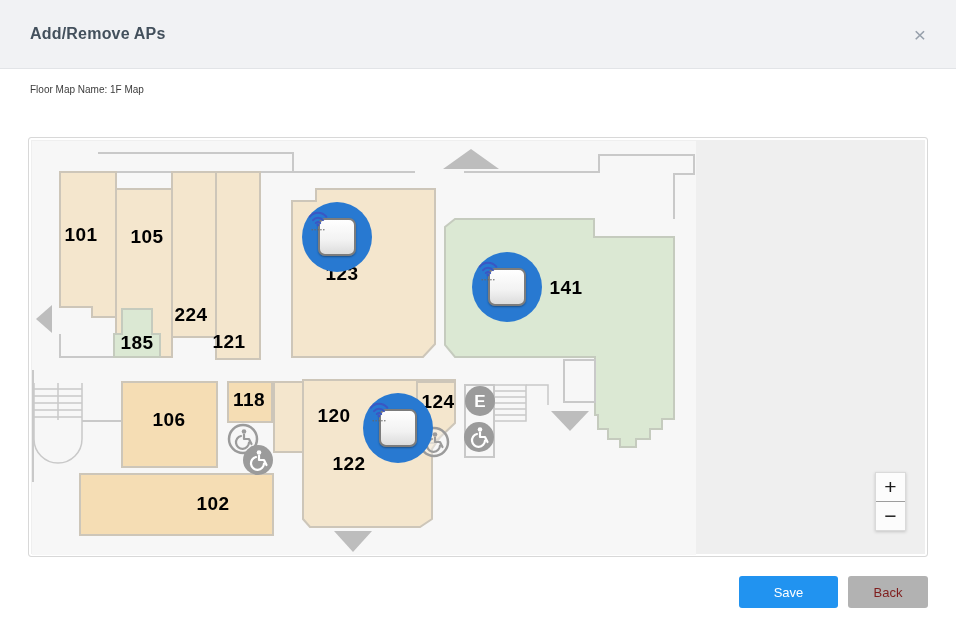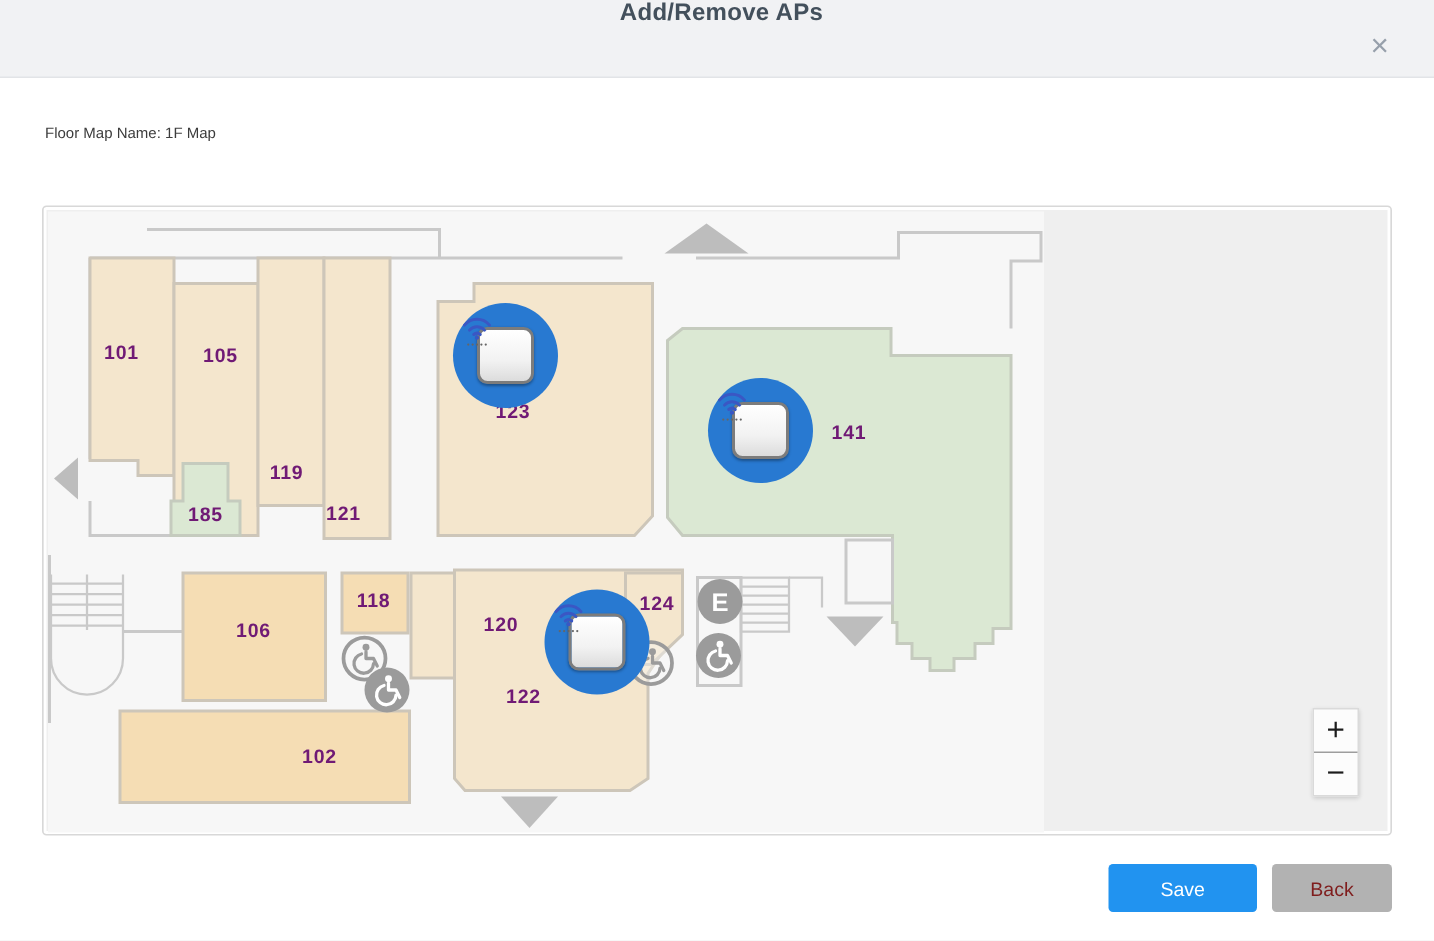--- a/index.html
+++ b/index.html
@@ -4,23 +4,23 @@
 <style>
   * { margin:0; padding:0; box-sizing:border-box; }
   html,body { width:956px; height:627px; }
   body {
     position:relative; background:#ffffff; overflow:hidden;
     font-family:"Liberation Sans", sans-serif;
   }
 
   
   .dlg-header {
-    position:absolute; top:0; left:0; right:0; height:52px;
+    position:absolute; top:0; left:0; right:0; height:69px;
     background:#f1f2f4; border-bottom:1px solid #e2e4e7;
-    display:flex; align-items:center; padding:0 24px 0 30px;flex-direction:column;
+    display:flex; align-items:center; padding:0 24px 0 30px;
   }
   .dlg-title { font-size:16px; font-weight:bold; color:#43505c; letter-spacing:.2px; }
   .dlg-close {
     margin-left:auto; font-size:21px; color:#97a0ab; cursor:pointer;
     line-height:1; padding:2px 6px; user-select:none;
   }
 
   .floor-name {
     position:absolute; top:84px; left:30px;
     font-size:10px; color:#3c3c3c;
@@ -46,21 +46,21 @@
   .icon-ring { fill:rgba(247,247,247,.4); stroke:#9b9b9b; stroke-width:2.5; }
   .wc-glyph-white { stroke:#ffffff; fill:none; stroke-width:2.2; stroke-linecap:round; stroke-linejoin:round; }
   .wc-glyph-white .head { fill:#ffffff; stroke:none; }
   .wc-glyph-gray { stroke:#9b9b9b; fill:none; stroke-width:2.2; stroke-linecap:round; stroke-linejoin:round; }
   .wc-glyph-gray .head { fill:#9b9b9b; stroke:none; }
   .elev-label { fill:#ffffff; font-size:17px; font-weight:bold; font-family:"Liberation Sans",sans-serif; }
 
   
   .room-label {
     position:absolute; transform:translate(-50%,-50%);
-    font-size:13px; font-weight:600; color:#701a75; letter-spacing:.5px;
+    font-size:19px; font-weight:600; color:#000000; letter-spacing:.5px;
     white-space:nowrap; pointer-events:none;
   }
 
   
   .ap {
     position:absolute; width:70px; height:70px; border-radius:50%;
     background:var(--ap-blue);
     display:flex; align-items:center; justify-content:center;
     transform:translate(-50%,-50%); cursor:pointer;
   }
@@ -189,21 +189,21 @@
           <circle class="head" cx="1" cy="-7.5" r="2.3"></circle>
           <path d="M1,-4.5 L1,0 L6,0 L8.5,5"></path>
           <path d="M-2,-3 A6.5,6.5 0 1 0 6,3.5"></path>
         </g>
     </g>
   </svg>
 
   <div id="overlays">
       <div class="room-label" style="left: 52px; top: 97px;">101</div>
       <div class="room-label" style="left: 118px; top: 99px;">105</div>
-      <div class="room-label" style="left: 162px; top: 177px;">119</div>
+      <div class="room-label" style="left: 162px; top: 177px;">224</div>
       <div class="room-label" style="left: 108px; top: 205px;">185</div>
       <div class="room-label" style="left: 200px; top: 204px;">121</div>
       <div class="room-label" style="left: 313px; top: 136px;">123</div>
       <div class="room-label" style="left: 537px; top: 150px;">141</div>
       <div class="room-label" style="left: 140px; top: 282px;">106</div>
       <div class="room-label" style="left: 220px; top: 262px;">118</div>
       <div class="room-label" style="left: 259px; top: 278px; margin-left: 46px;">120</div>
       <div class="room-label" style="left: 409px; top: 264px;">124</div>
       <div class="room-label" style="left: 320px; top: 326px;">122</div>
       <div class="room-label" style="left: 184px; top: 366px;">102</div>

